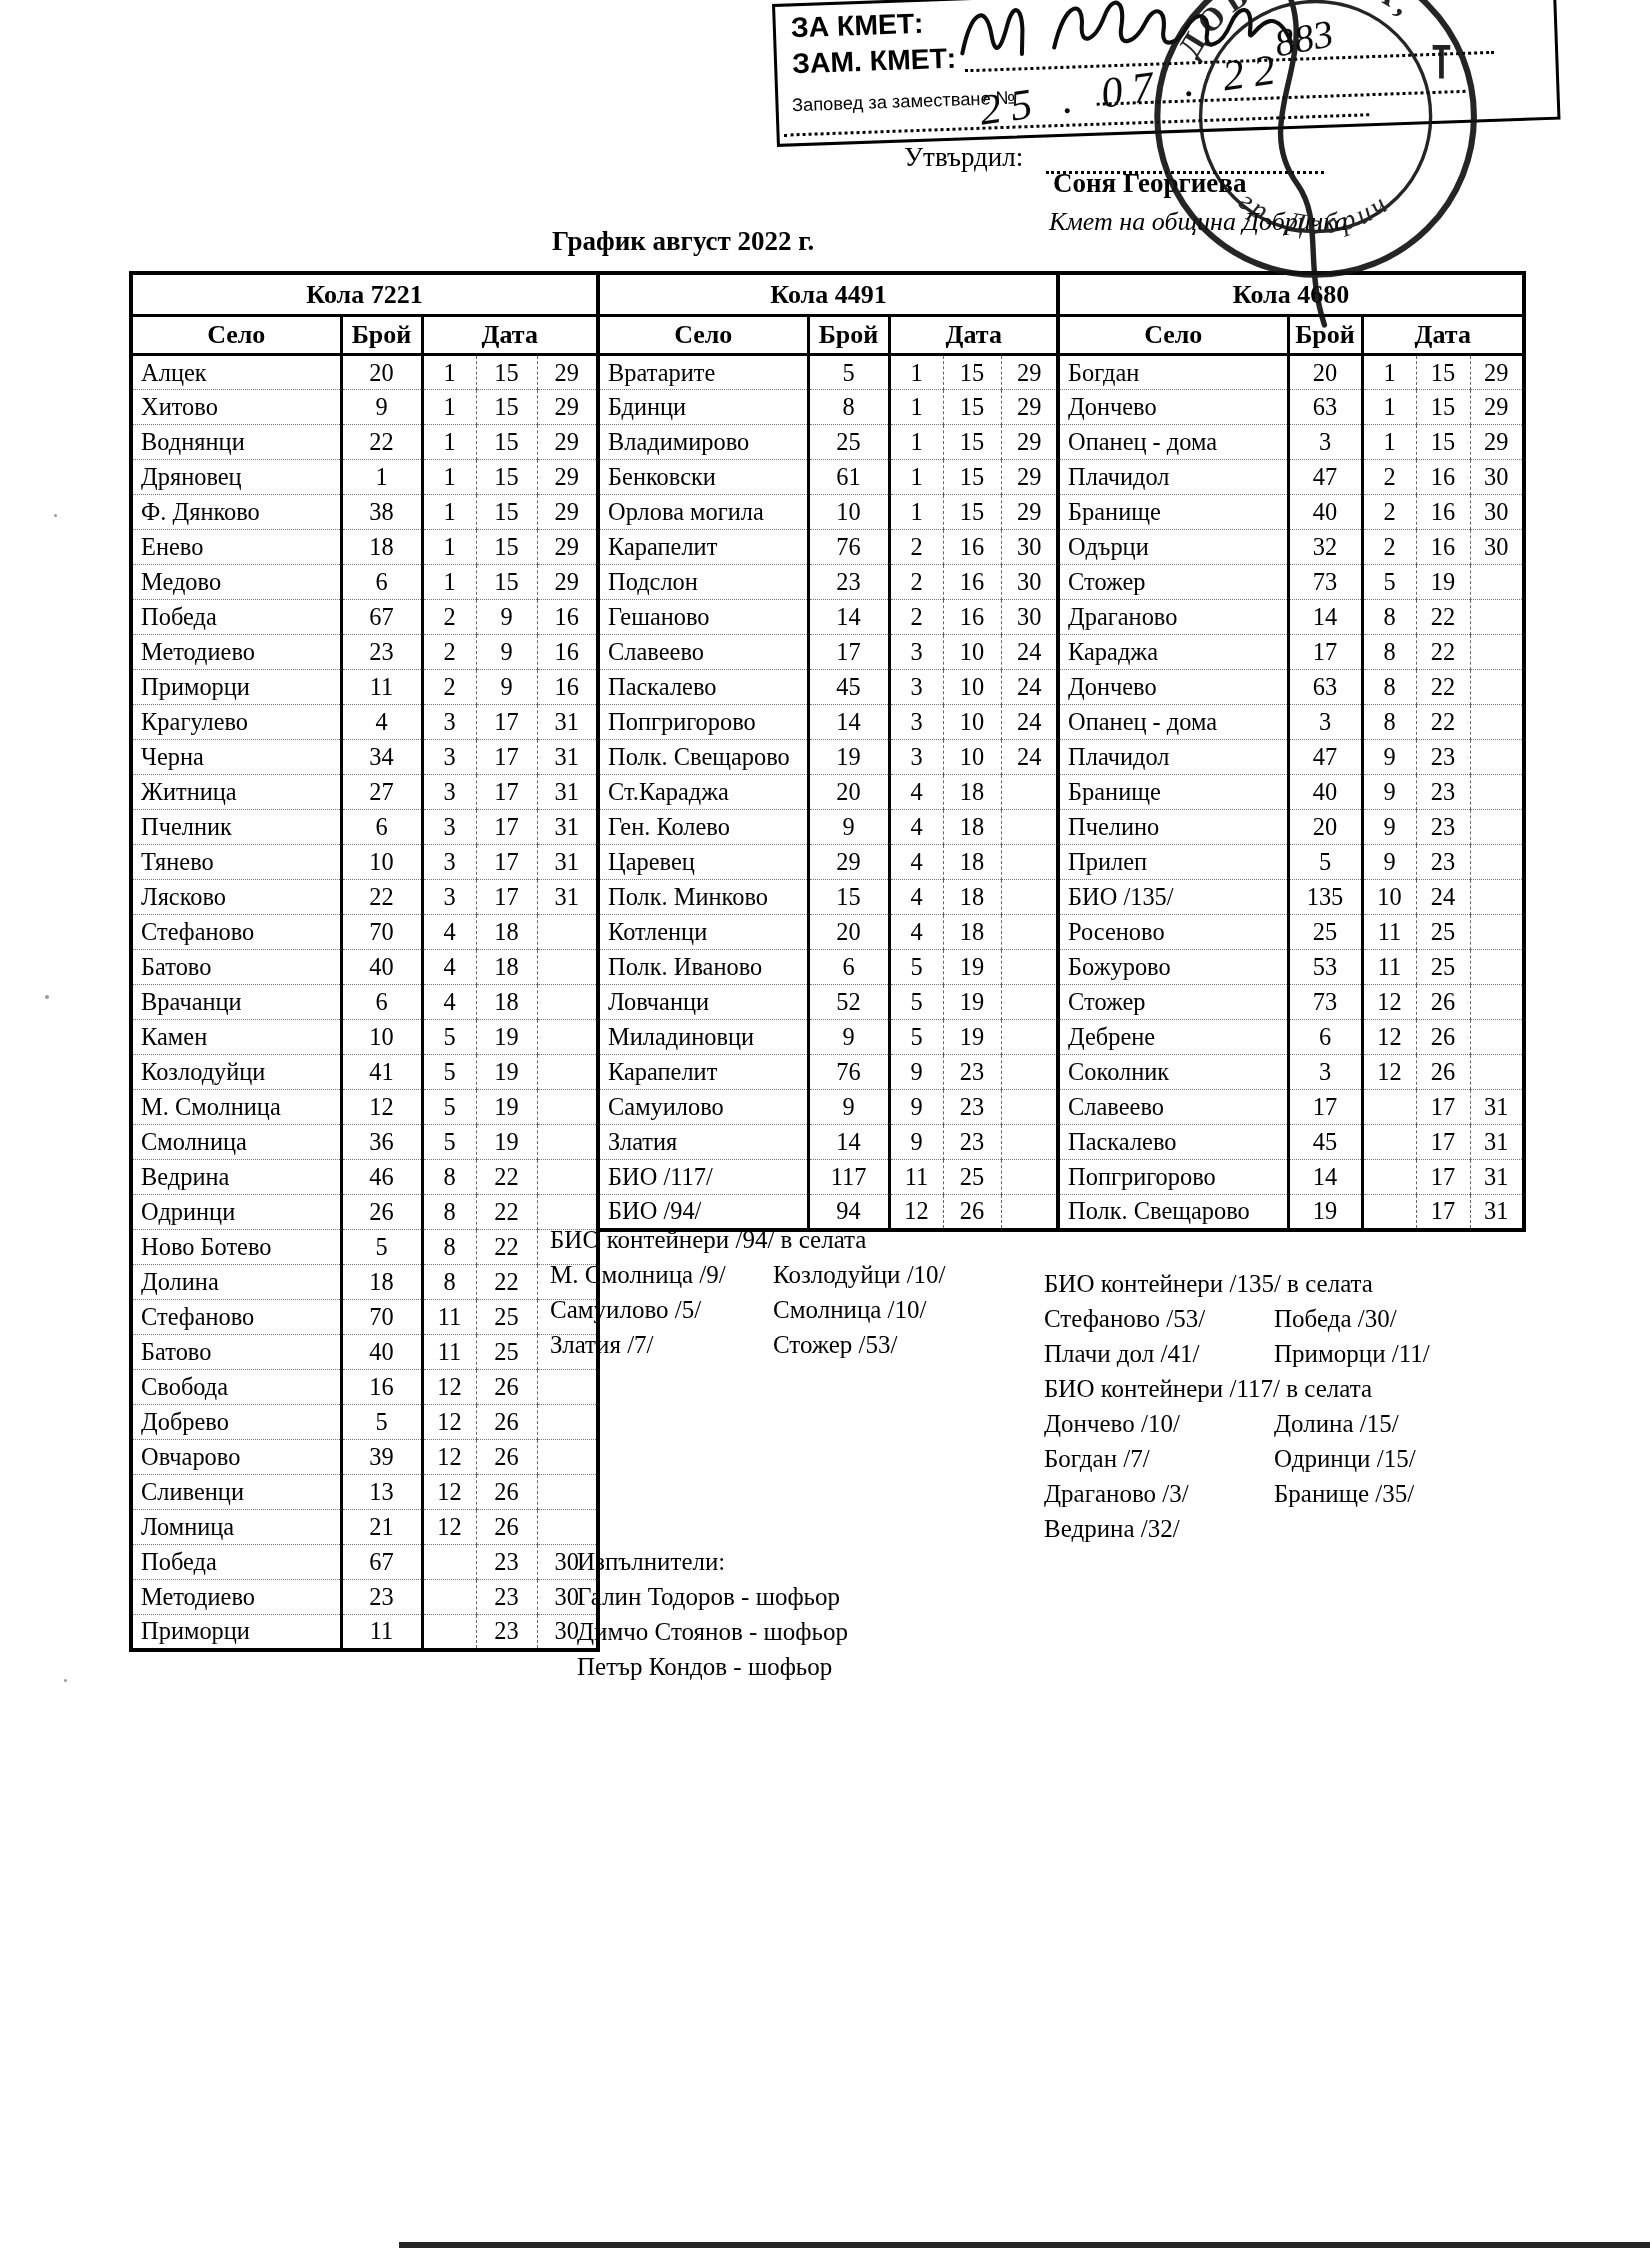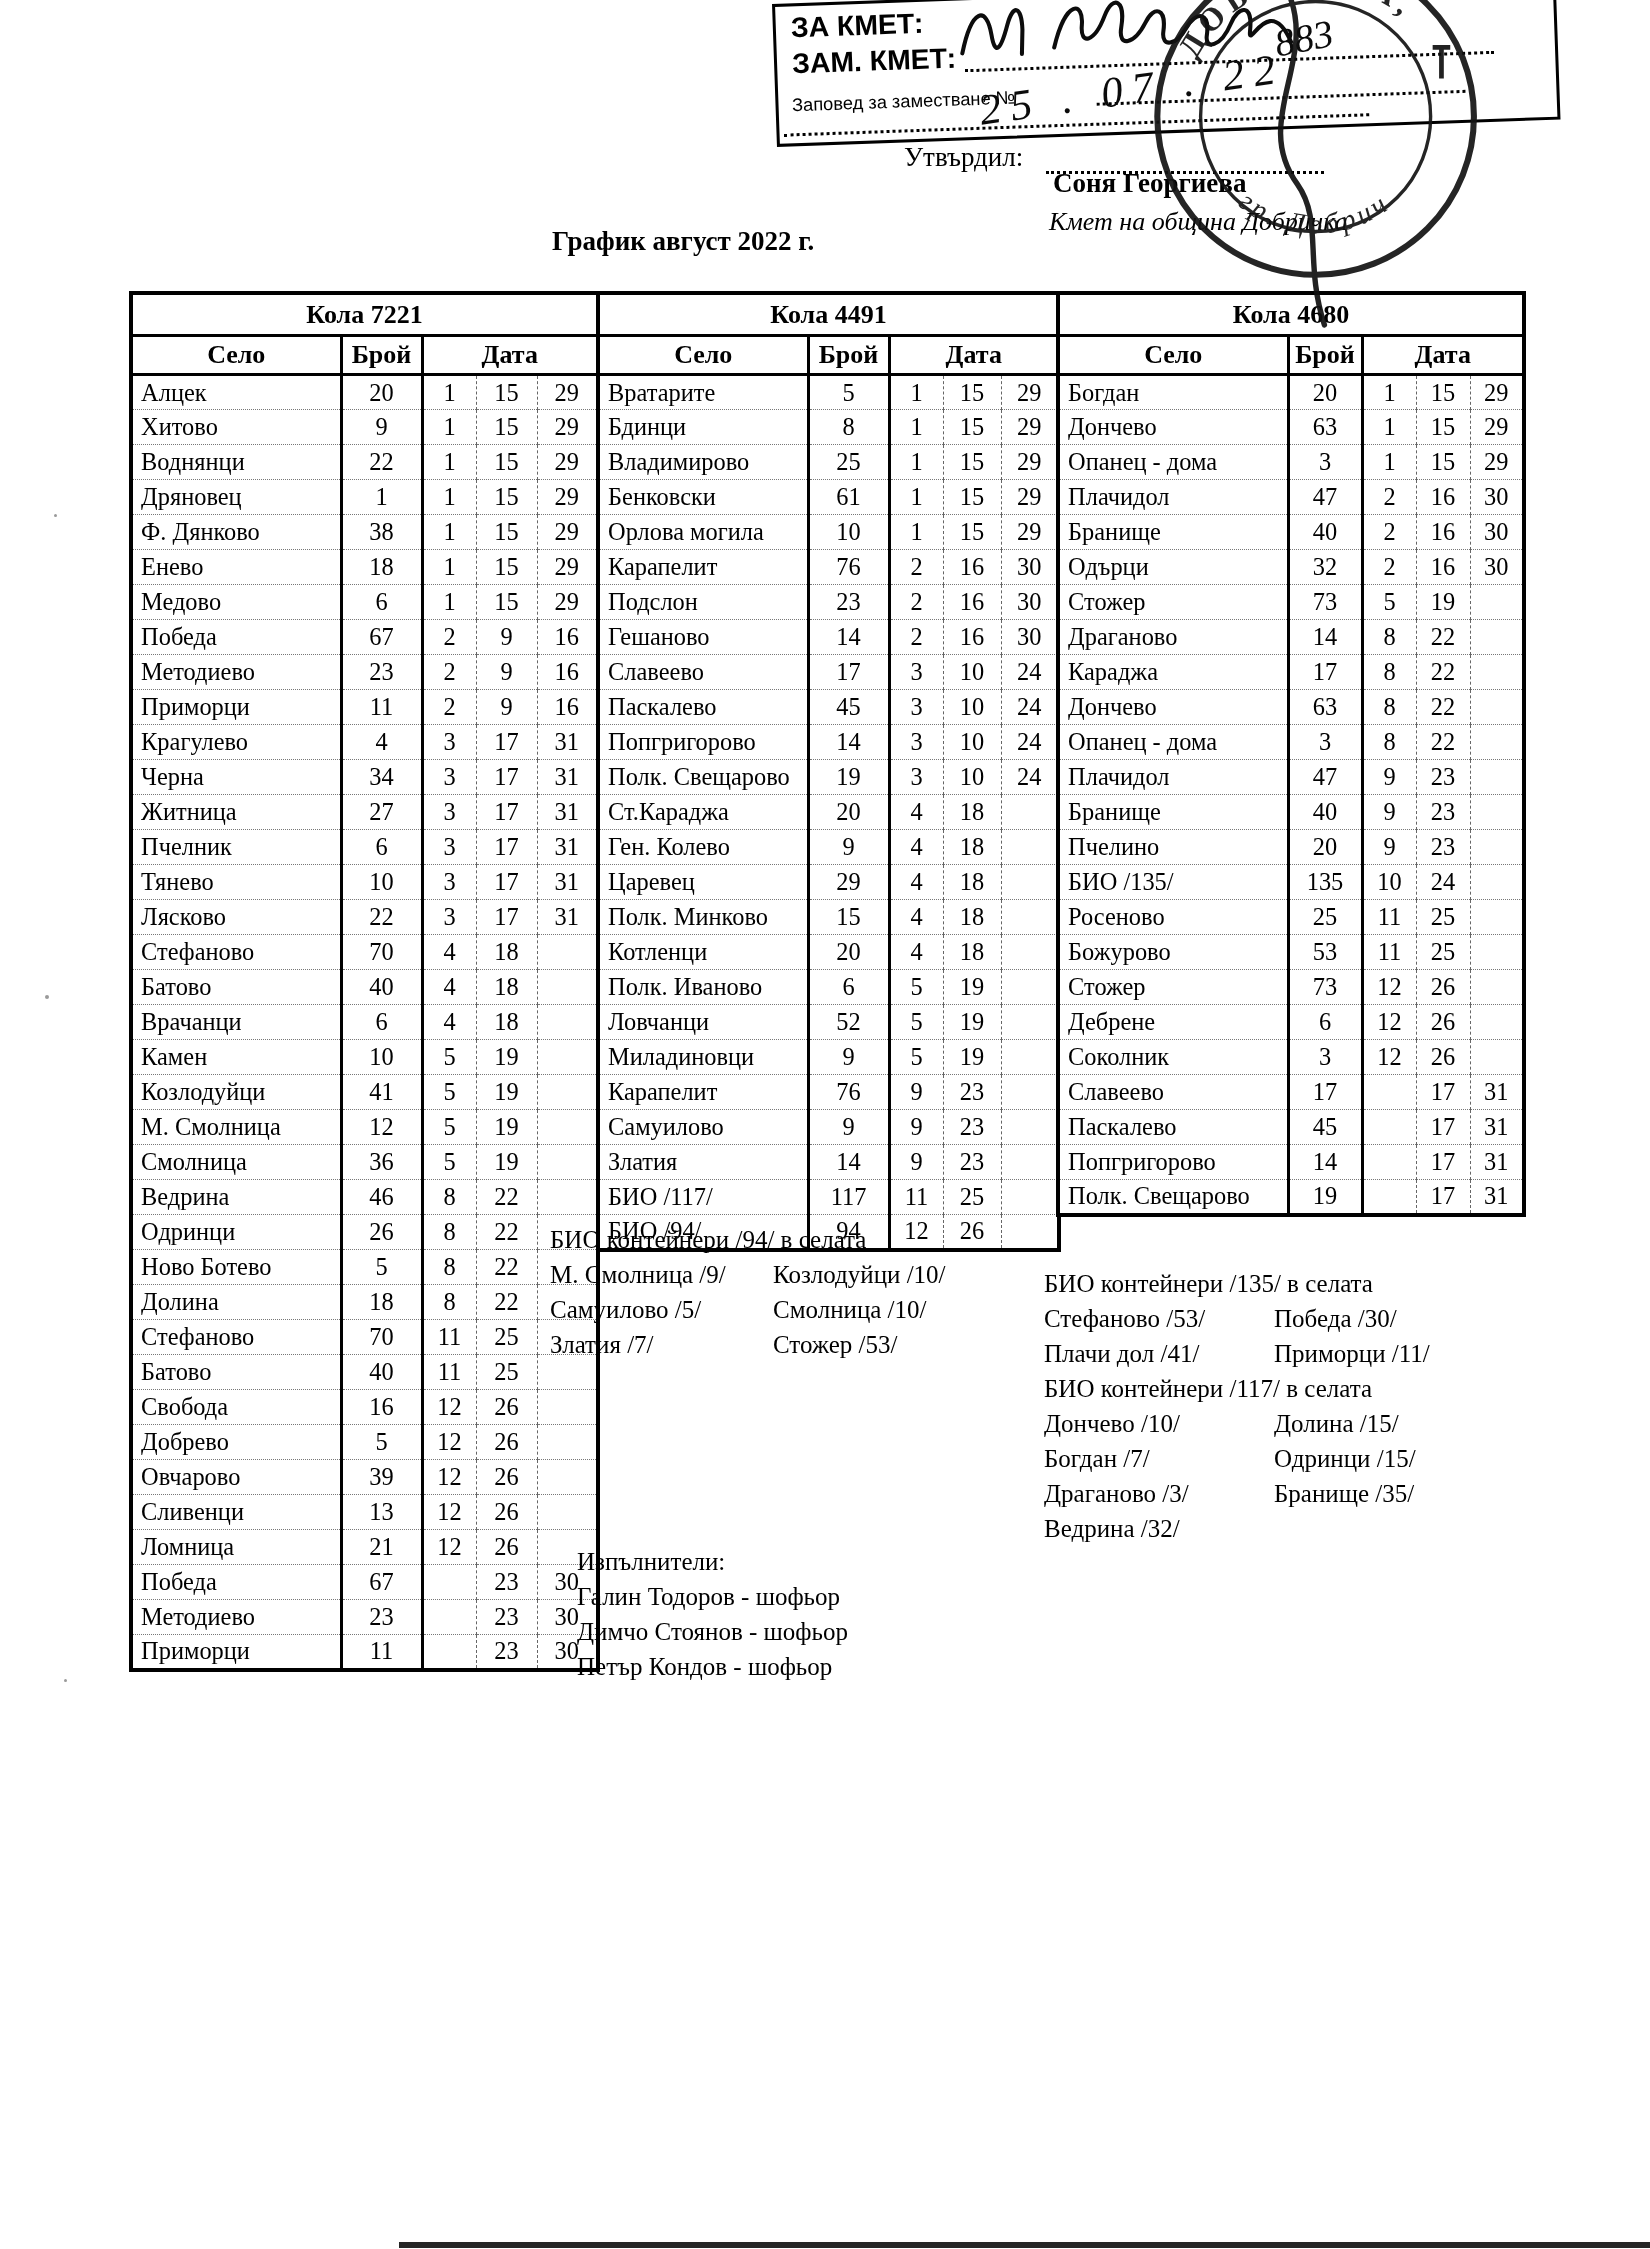--- a/index.html
+++ b/index.html
@@ -24,21 +24,21 @@
   .sb-line2 { position:absolute; left:15px; top:41px; font-size:28.4px; font-weight:bold; font-family:"Liberation Sans",sans-serif; }
   .sb-line3 { position:absolute; left:13.5px; top:88px; font-size:18.3px; font-family:"Liberation Sans",sans-serif; }
   .dots { position:absolute; border-bottom:3.4px dotted #000; height:0; }
   .hand { font-style:italic; color:#0b0b0b; }
   .hw-num  { position:absolute; left:498px; top:27px; font-size:39px; transform:rotate(-9deg); }
   .hw-date { position:absolute; left:200px; top:70px; font-size:43px; transform:rotate(-6deg); letter-spacing:9.5px; }
 
   .round-stamp { position:absolute; left:1143px; top:-54px; z-index:3; pointer-events:none; }
 
   
-  .vt { position:absolute; top:271px; border-collapse:collapse; table-layout:fixed; background:#fff; border:4.1px solid #000;margin-top:20px; }
+  .vt { position:absolute; top:271px; border-collapse:collapse; table-layout:fixed; background:#fff; border:4.1px solid #000; }
   .t0 { left:129px;  width:467px; }
   .t1 { left:596px;  width:460px; }
   .t2 { left:1056px; width:467px; }
   .vt th, .vt td { font-size:24.4px; overflow:hidden; }
   .title-row th { height:37px; font-size:26px; font-weight:bold; text-align:center; border-bottom:3.4px solid #000; }
   .head-row th { height:34px; font-size:26px; font-weight:bold; text-align:center; border-bottom:3.4px solid #000; }
   .head-row th.h-selo, .head-row th.h-broy { border-right:3.4px solid #000; }
   .vt tbody tr { height:35px; }
   .vt tbody td { border-top:1.4px dotted #777; }
   td.village { text-align:left; padding-left:8.1px; border-right:3.4px solid #000; }
@@ -691,20 +691,27 @@
             <td class="d3"></td>
           </tr>
           <tr>
             <td class="village">Пчелино</td>
             <td class="count">20</td>
             <td class="d1">9</td>
             <td class="d2">23</td>
             <td class="d3"></td>
           </tr>
           <tr>
+            <td class="village">Прилеп</td>
+            <td class="count">5</td>
+            <td class="d1">9</td>
+            <td class="d2">23</td>
+            <td class="d3"></td>
+          </tr>
+          <tr>
             <td class="village">БИО /135/</td>
             <td class="count">135</td>
             <td class="d1">10</td>
             <td class="d2">24</td>
             <td class="d3"></td>
           </tr>
           <tr>
             <td class="village">Росеново</td>
             <td class="count">25</td>
             <td class="d1">11</td>

